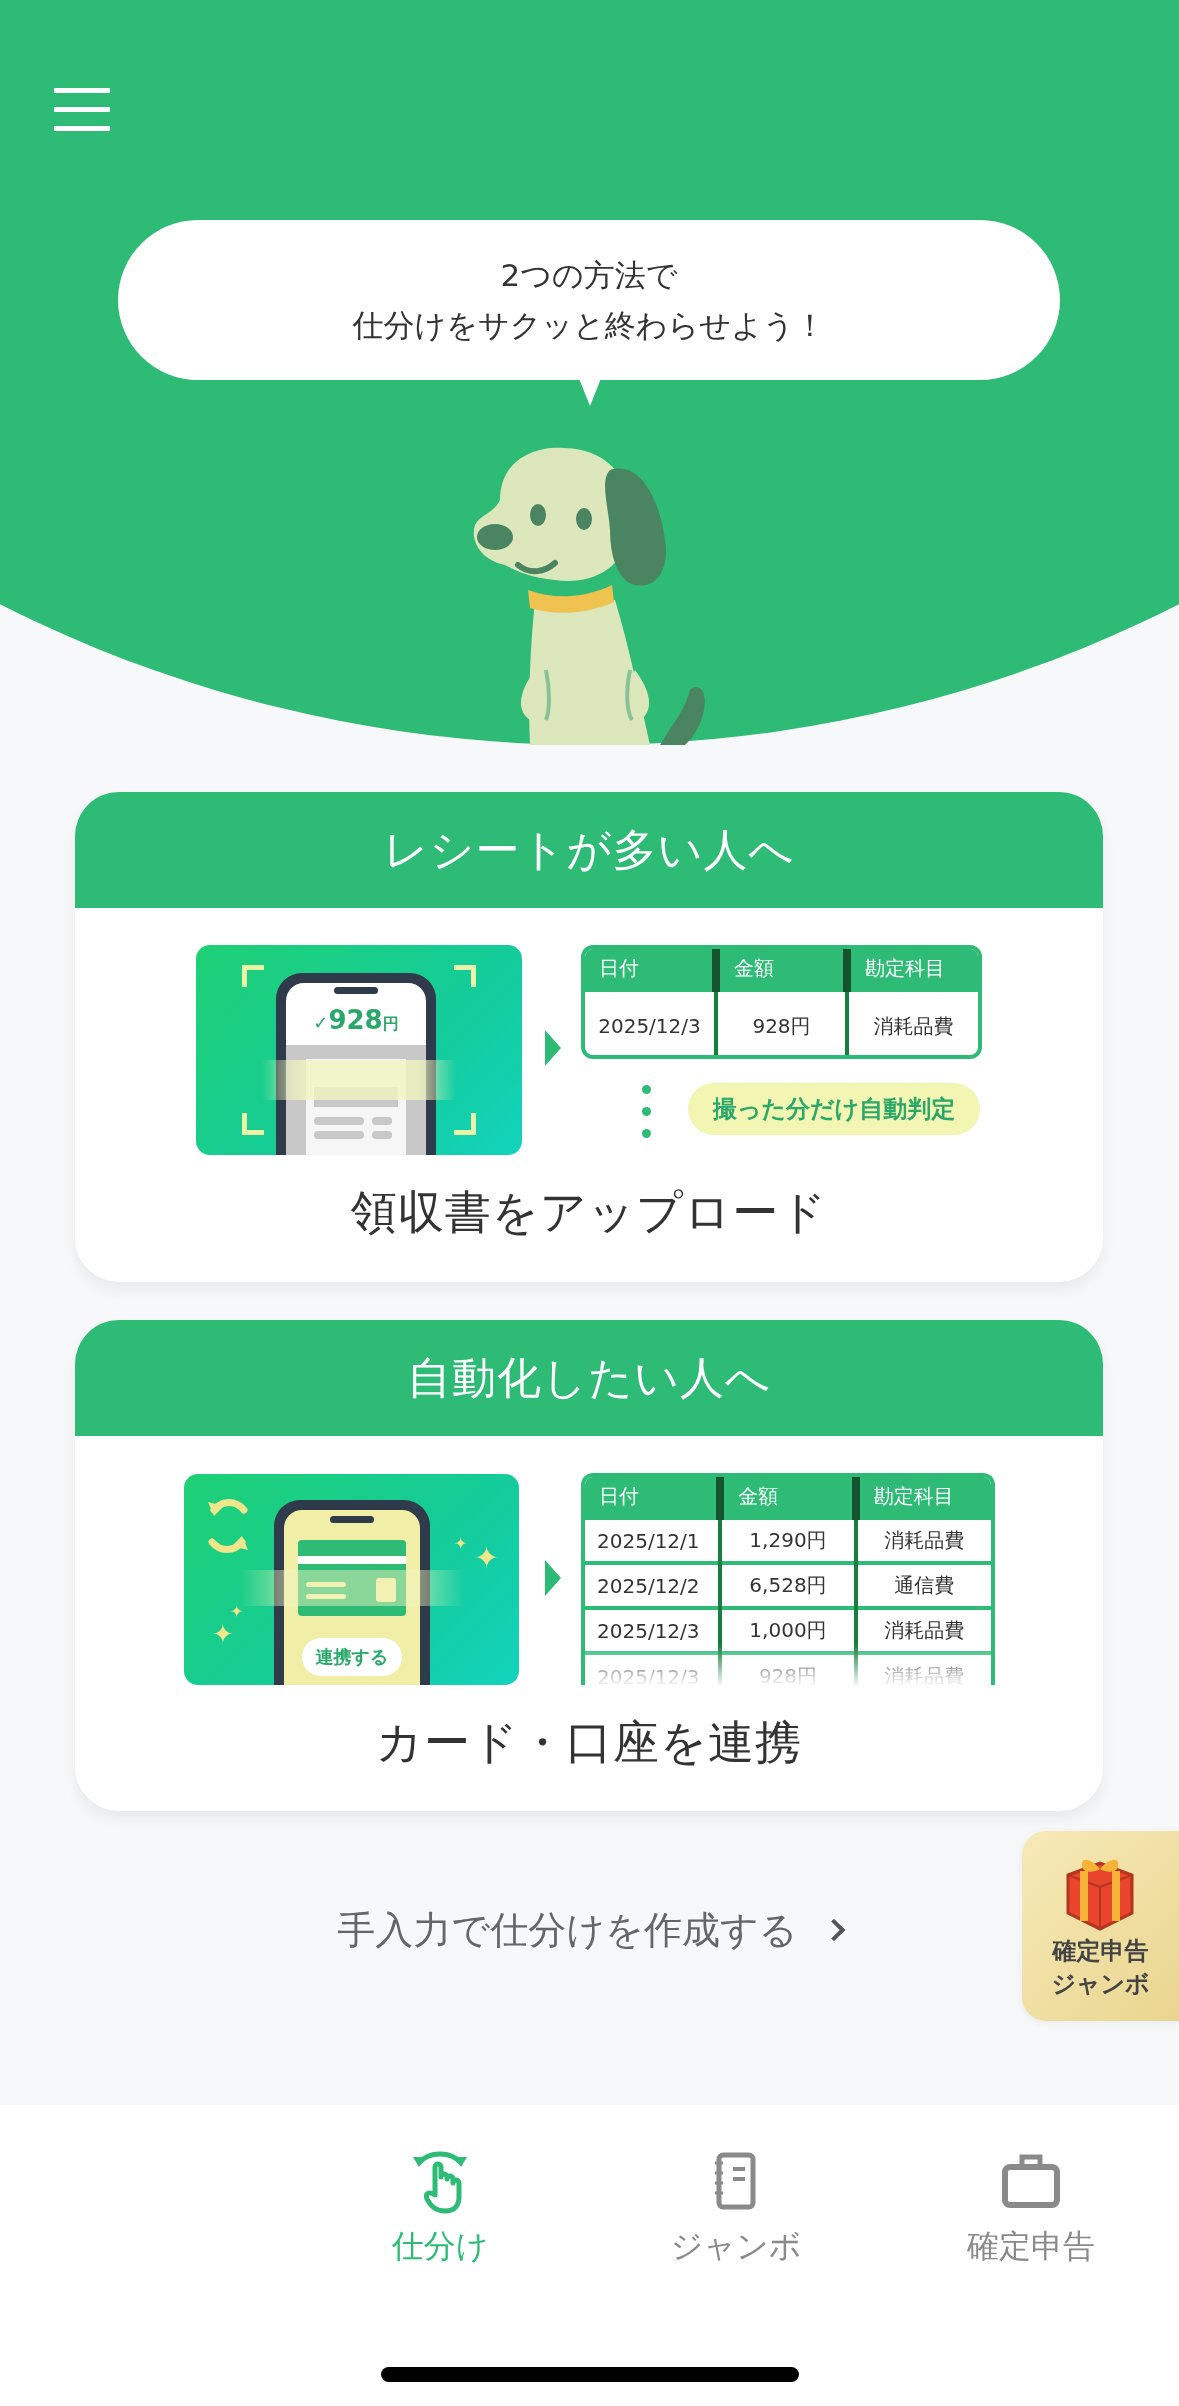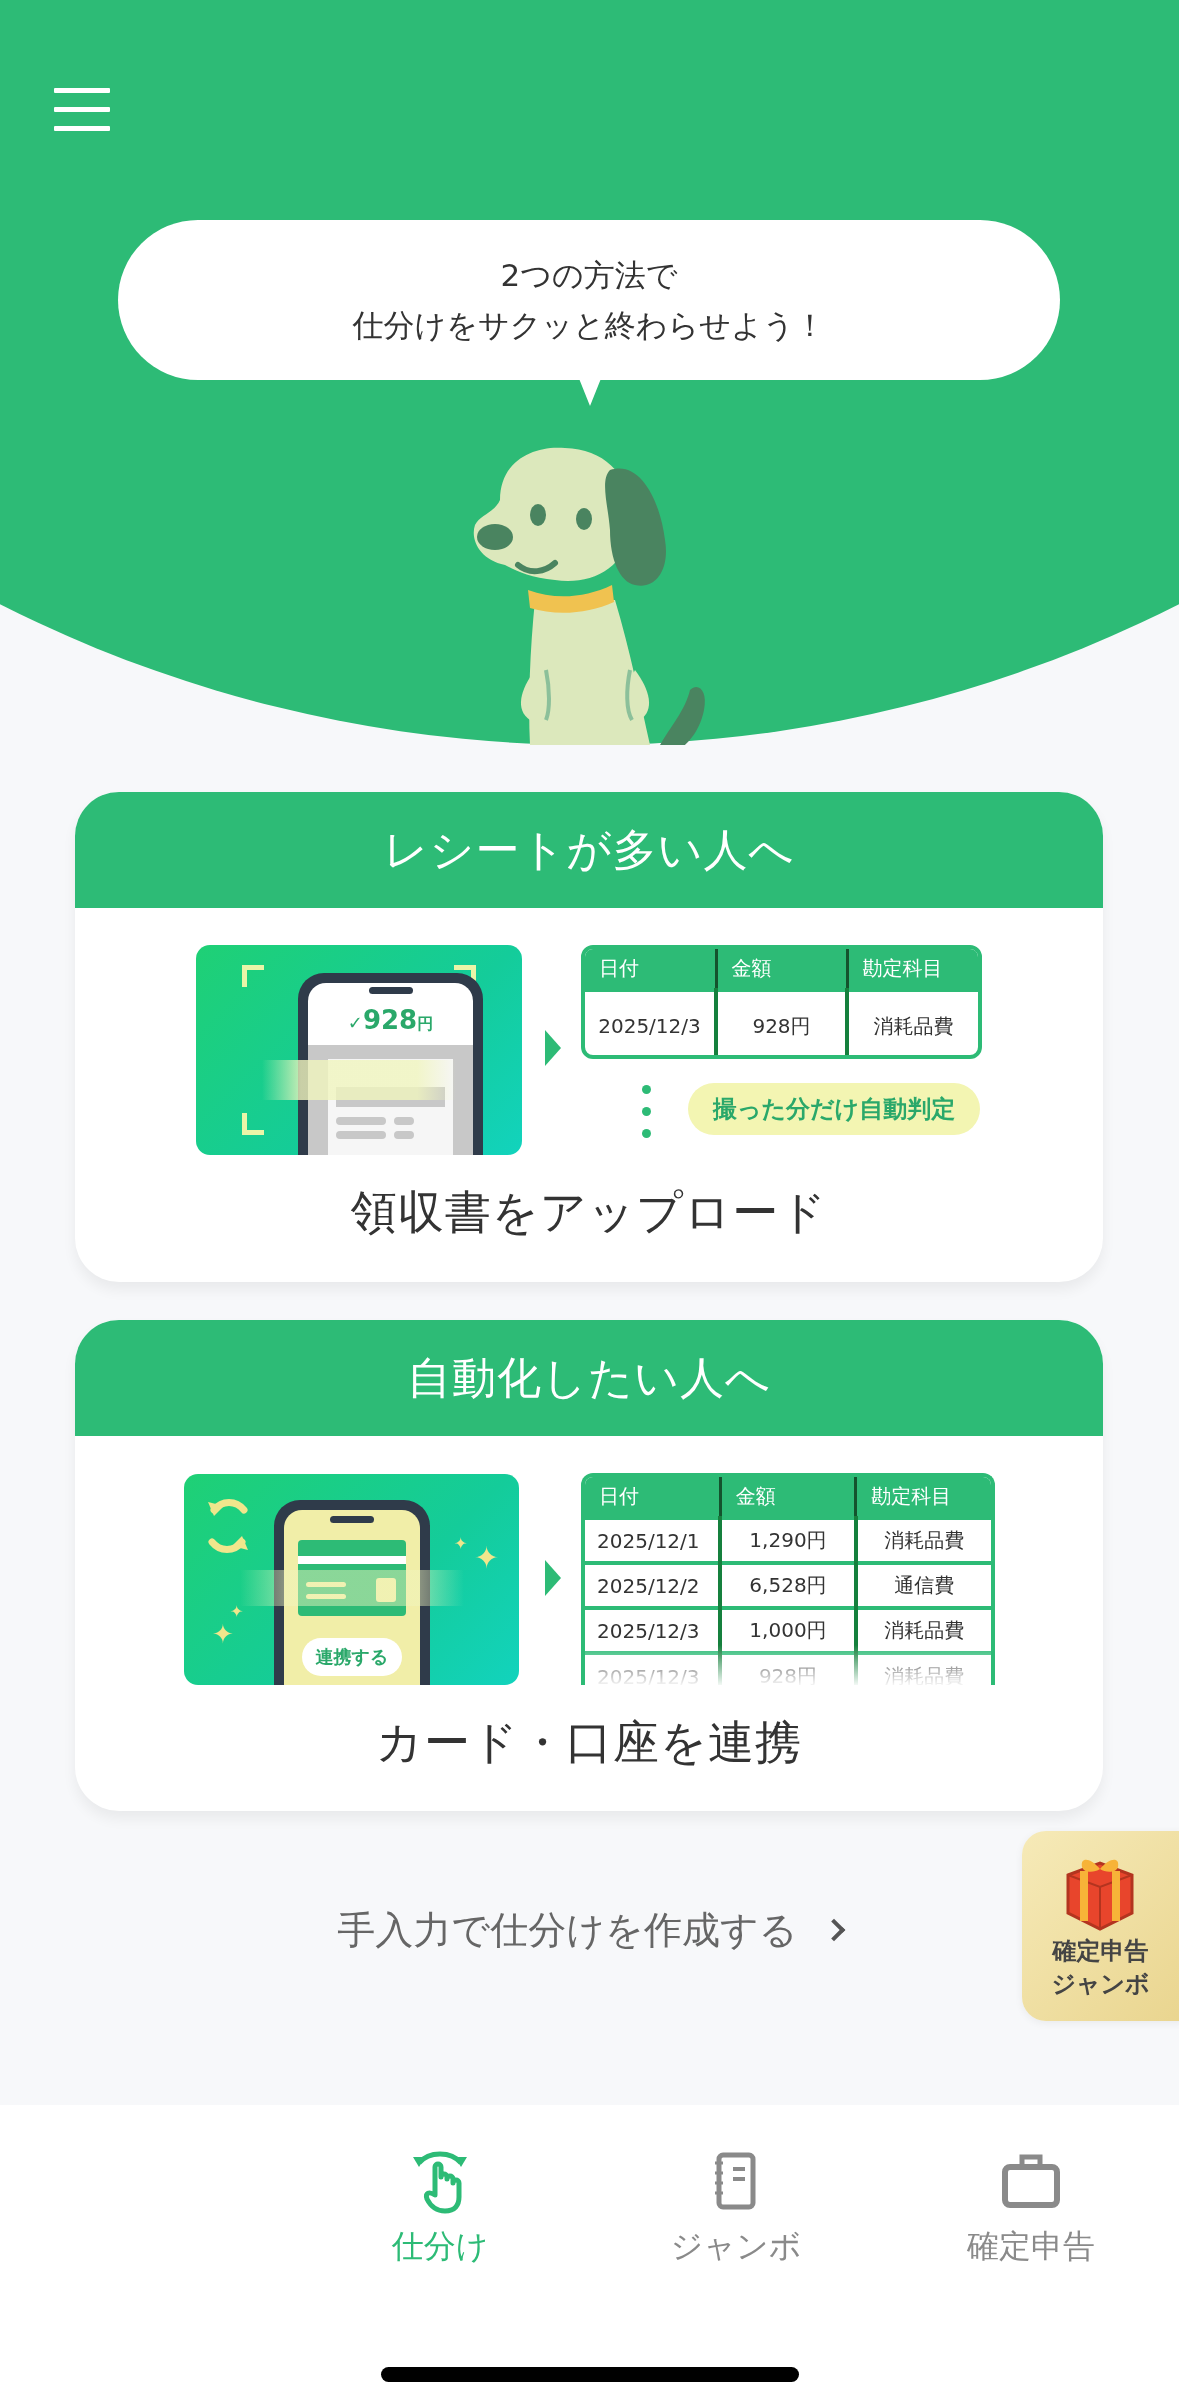--- a/index.html
+++ b/index.html
@@ -74,21 +74,21 @@
     border-left: 16px solid #2dbb76;
   }
   .tbl {
     position: absolute; border: 4px solid #2dbb76; border-radius: 12px; overflow: hidden;
     background: #fff;
   }
   .tbl table { border-collapse: collapse; width: 100%; table-layout: fixed; }
   .tbl th {
     background: #2dbb76; color: #fff; font-weight: normal; text-align: left;
     font-size: 20px; padding: 6px 14px; height: 34px;
-    border-right: 3px solid #14532d;
+    border-right: 8px solid #14532d;
   }
   .tbl th:last-child { border-right: none; }
   .tbl td {
     font-size: 20px; color: #333; text-align: center;
     border-right: 4px solid #15803d; border-top: 4px solid #2dbb76;
     white-space: nowrap;
   }
   .tbl td:last-child { border-right: none; }
   .tbl tr:first-child td { border-top: none; }
   .tbl td.left { text-align: left; padding-left: 12px; }
@@ -185,21 +185,21 @@
 </div>
 
 <div class="card" style="top:792px; height:490px;">
   <div class="card-head">レシートが多い人へ</div>
 
   <div class="illus" style="left:121px; top:153px; width:326px; height:210px;">
     <div class="corner" style="left:46px; top:20px; border-left-width:5px; border-top-width:5px;"></div>
     <div class="corner" style="right:46px; top:20px; border-right-width:5px; border-top-width:5px;"></div>
     <div class="corner" style="left:46px; bottom:20px; border-left-width:5px; border-bottom-width:5px;"></div>
     <div class="corner" style="right:46px; bottom:20px; border-right-width:5px; border-bottom-width:5px;"></div>
-    <div class="phone" style="left:102px; top:28px; width:185px; height:182px;">
+    <div class="phone" style="left:80px; top:28px; width:160px; height:182px;">
       <div class="phone-screen" style="background:#fff;">
         <div class="notch" style="top:4px;"></div>
         <div style="position:absolute; left:0; right:0; top:22px; text-align:center; color:#2aa86a; font-weight:bold; font-size:26px;">
           <span style="font-size:18px;">✓</span><span>928</span><span style="font-size:16px;">円</span>
         </div>
         <div style="position:absolute; left:0; right:0; top:62px; bottom:0; background:#c8c8c8;">
           <div style="position:absolute; left:20px; right:20px; top:14px; bottom:0; background:#f6f6f6;">
             <div style="position:absolute; left:8px; right:8px; top:28px; height:20px; background:#c8c8c8;"></div>
             <div style="position:absolute; left:8px; width:50px; top:58px; height:8px; background:#c8c8c8; border-radius:4px;"></div>
             <div style="position:absolute; left:66px; width:20px; top:58px; height:8px; background:#c8c8c8; border-radius:4px;"></div>

